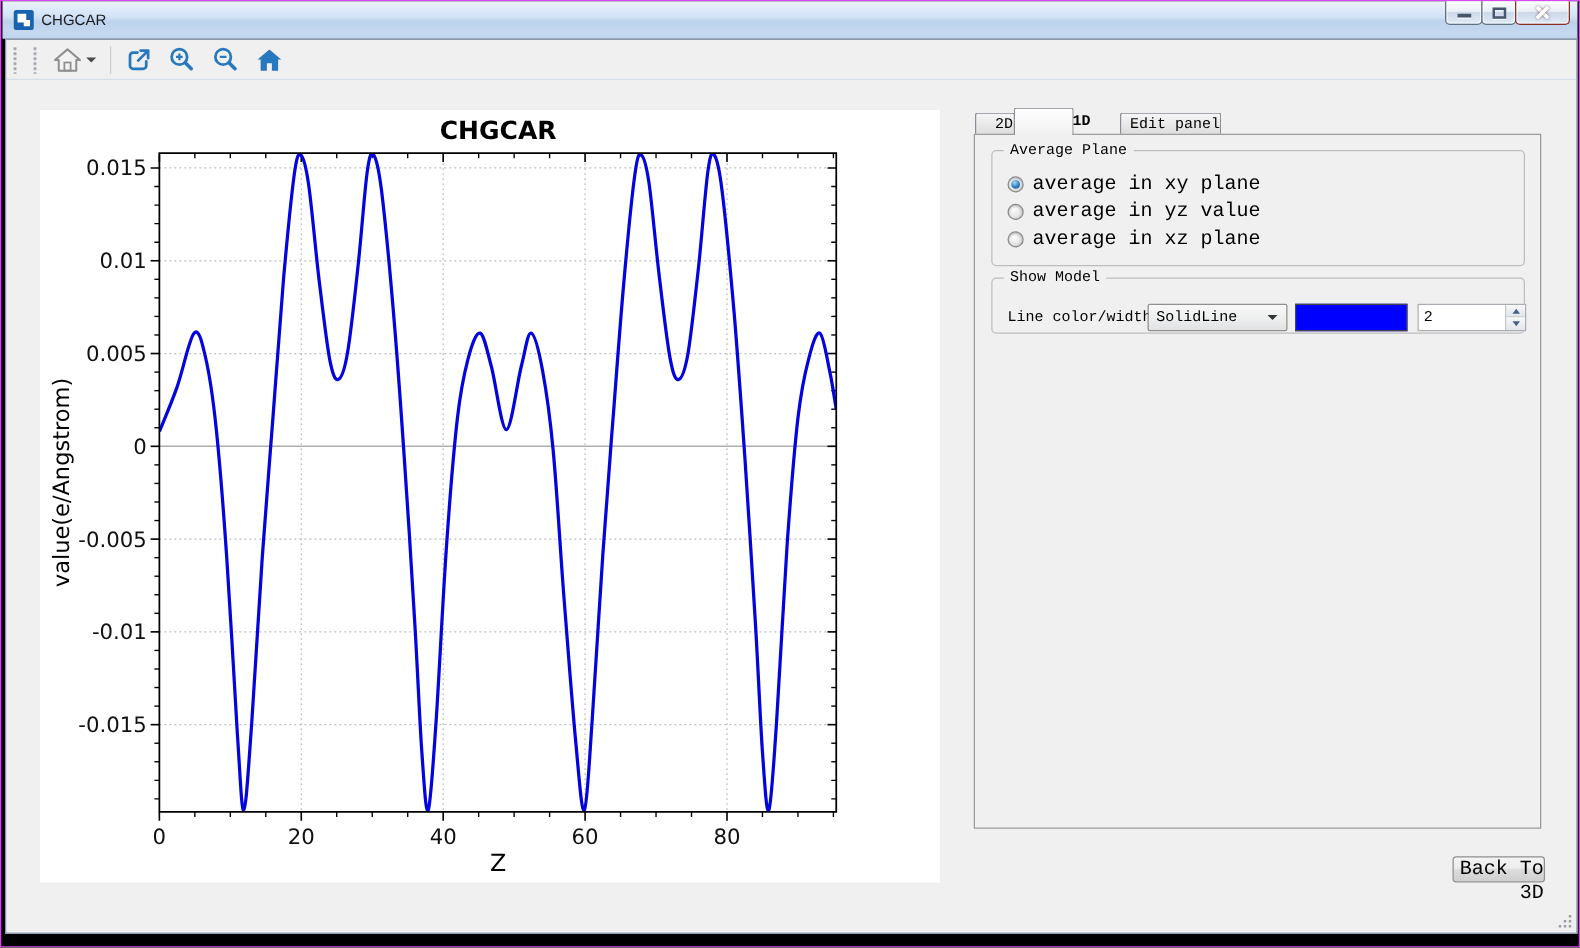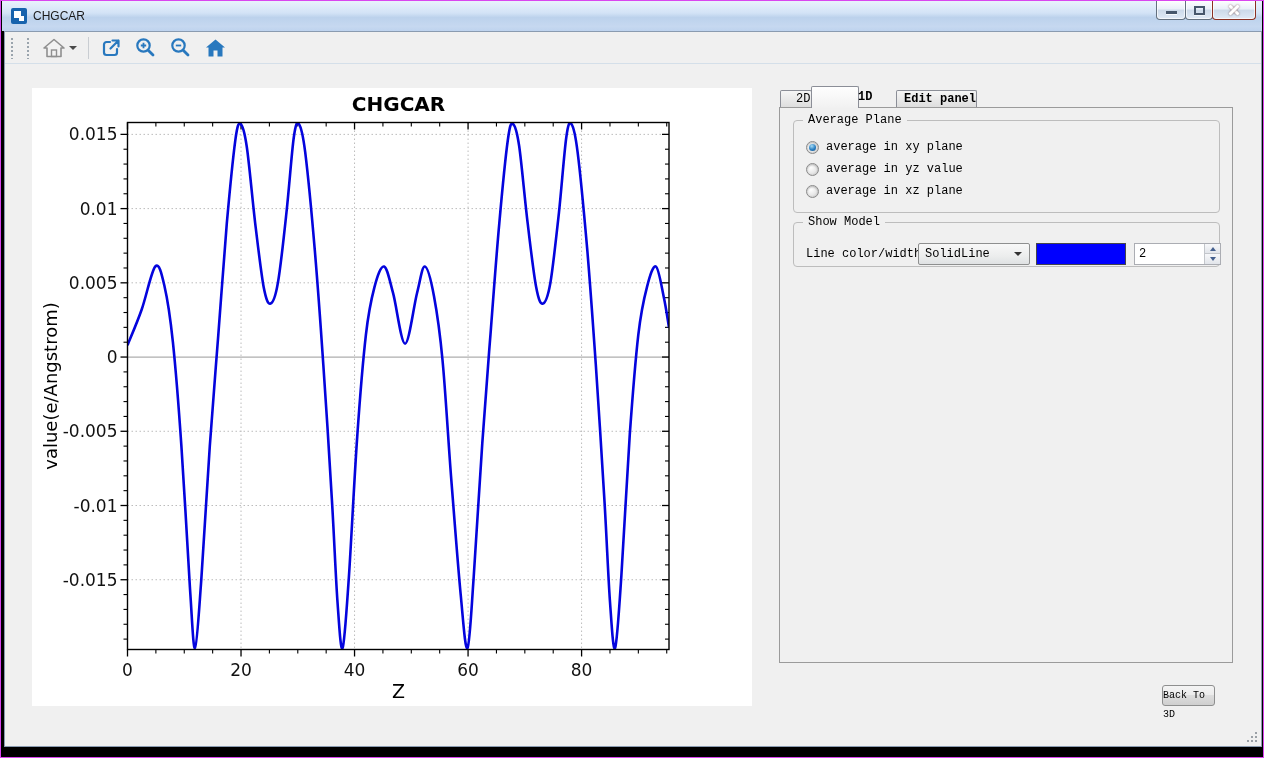--- a/index.html
+++ b/index.html
@@ -75,41 +75,41 @@
     border:1px solid #9b9b9b; background:#f0f0f0; }
   .groupbox { position:absolute; border:1px solid #bdbdbd; border-radius:4px; }
   .gb-legend { position:absolute; top:-8px; left:9px; background:#f0f0f0; padding:0 5px;
     font-size:12px; color:#000; }
   .radio-row { position:absolute; left:12px; display:flex; align-items:center; height:16px; }
   .radio { width:13px; height:13px; border-radius:50%; border:1px solid #8a8a8a; position:relative;
     background:radial-gradient(circle at 35% 30%, #ffffff, #e8e8e8 55%, #c2c2c2);
     box-shadow:inset 0 1px 2px rgba(0,0,0,.25); }
   .radio.sel::after { content:""; position:absolute; left:2px; top:2px; width:7px; height:7px;
     border-radius:50%; background:radial-gradient(circle at 40% 30%, #a8dcf4, #2a7fc2 55%, #134f85); }
-  .radio-label { margin-left:7px; font-size:12px; color:#000; }
+  .radio-label { margin-left:7px; font-size:16px; color:#000; }
 
   .row-label { position:absolute; font-size:12px; color:#000; }
   .combo { position:absolute; width:112px; height:22px; border:1px solid #8e8f8f; border-radius:2px;
     background:linear-gradient(#f8f8f8, #eceded 60%, #dfe1e3); font-size:12px; }
   .combo-text { position:absolute; left:6px; top:3px; }
   .combo-arrow { position:absolute; right:7px; top:8px; width:0; height:0;
     border:4px solid transparent; border-top-color:#333; }
   .swatch { position:absolute; width:90px; height:22px; border:1px solid #46464b; }
   .spin { position:absolute; width:87px; height:22px; border:1px solid #abadb3; background:#fff; }
   .spin-val { position:absolute; left:4px; top:3px; width:60px; border:none; outline:none;
     font-family:"Liberation Mono", monospace; font-size:12px; background:transparent; }
   .spin-btn { position:absolute; right:0; width:16px; height:10px; border-left:1px solid #c3c6cb;
     background:linear-gradient(#f7f8fa, #e2e5ea); display:flex; align-items:center; justify-content:center; }
   .spin-btn.up { top:0; border-bottom:1px solid #c3c6cb; }
   .spin-btn.down { bottom:0; }
   .tri-up { width:0; height:0; border:3px solid transparent; border-bottom:4px solid #45608e; margin-top:-3px;}
   .tri-down { width:0; height:0; border:3px solid transparent; border-top:4px solid #45608e; margin-bottom:-3px;}
 
-  .back-btn { position:absolute; left:1157px; top:653px; width:53px; height:21px;
-    border:1px solid #8e8f8f; border-radius:3px; font-size:10px; text-align:left; line-height:19px;
+  .back-btn { position:absolute; left:1157px; top:653px; width:74px; height:21px;
+    border:1px solid #8e8f8f; border-radius:3px; font-size:16px; text-align:right; line-height:19px;
     background:linear-gradient(#f4f4f4, #ececec 45%, #dddddd 50%, #cfcfcf); color:#000; }
 
   .resize-grip { position:absolute; right:4px; bottom:2px; width:12px; height:12px; }
   .resize-grip i { position:absolute; width:2px; height:2px; background:#9aa0a6;
     box-shadow:-4px 4px 0 #9aa0a6, -8px 8px 0 #9aa0a6, 0 4px 0 #9aa0a6, -4px 8px 0 #9aa0a6, 0 8px 0 #9aa0a6;
     right:0; top:0; }
 </style>
 </head>
 <body>
 
@@ -317,21 +317,21 @@
           <path d="M95.5,257.2C97.9,251.2,105.1,234.7,109.7,221.5C114.3,208.4,119.5,182.5,123.3,178.5C127.1,174.5,129.5,185.2,132.4,197.8C135.3,210.4,138.1,227.5,140.9,254.2C143.7,280.9,146.6,317.3,149.4,358.1C152.3,398.9,155.7,465.5,157.9,499.2C160.2,532.8,161.2,561.3,163.0,560.0C164.9,558.8,166.8,525.4,169.3,491.7C171.7,458.1,175.0,398.9,177.8,358.1C180.6,317.3,183.5,283.9,186.3,246.8C189.2,209.7,192.0,167.9,194.8,135.4C197.7,103.0,201.1,68.9,203.3,52.3C205.6,35.7,206.6,35.0,208.5,36.0C210.3,37.0,212.2,41.7,214.7,58.3C217.2,74.8,220.4,111.9,223.2,135.4C226.1,159.0,229.2,185.9,231.7,199.3C234.3,212.6,236.2,216.4,238.5,215.6C240.9,214.9,243.3,209.9,245.9,194.8C248.6,179.7,251.8,149.3,254.4,125.1C257.1,100.8,259.7,64.2,261.8,49.3C263.9,34.5,265.0,33.5,266.9,36.0C268.8,38.5,270.5,43.2,273.2,64.2C275.8,85.2,279.8,126.8,282.8,162.2C285.8,197.5,288.5,235.2,291.3,276.5C294.2,317.8,297.5,370.5,299.8,410.1C302.2,449.7,303.7,489.0,305.5,514.0C307.3,539.0,308.7,564.2,310.6,560.0C312.5,555.8,314.4,524.4,316.9,488.8C319.3,453.1,322.5,386.6,325.4,346.2C328.2,305.9,331.1,271.3,333.9,246.8C336.7,222.3,339.4,210.7,342.4,199.3C345.4,187.9,348.9,177.5,352.1,178.5C355.2,179.5,357.6,192.4,361.1,205.2C364.6,218.1,369.1,255.7,373.1,255.7C377.0,255.7,381.7,218.1,385.0,205.2C388.3,192.4,390.1,178.0,392.9,178.5C395.8,179.0,399.1,192.6,402.0,208.2C404.9,223.8,407.7,242.1,410.5,272.0C413.4,302.0,416.0,348.7,419.0,387.8C422.1,426.9,425.9,477.9,428.7,506.6C431.4,535.3,433.3,563.0,435.5,560.0C437.7,557.0,439.3,522.9,441.7,488.8C444.2,454.6,447.4,396.2,450.3,355.2C453.1,314.1,455.9,278.9,458.8,242.3C461.6,205.7,464.4,167.1,467.3,135.4C470.1,103.8,473.5,68.9,475.8,52.3C478.1,35.7,479.0,35.0,480.9,36.0C482.8,37.0,484.7,41.7,487.2,58.3C489.6,74.8,492.8,111.9,495.7,135.4C498.5,159.0,501.6,185.9,504.2,199.3C506.7,212.6,508.6,216.4,511.0,215.6C513.4,214.9,515.7,209.9,518.4,194.8C521.0,179.7,524.2,149.3,526.9,125.1C529.5,100.8,532.2,64.2,534.3,49.3C536.3,34.5,537.5,33.5,539.4,36.0C541.3,38.5,543.0,43.2,545.6,64.2C548.3,85.2,552.2,126.8,555.3,162.2C558.3,197.5,560.9,235.2,563.8,276.5C566.6,317.8,569.9,370.5,572.3,410.1C574.7,449.7,576.2,489.0,578.0,514.0C579.8,539.0,581.2,564.2,583.1,560.0C585.0,555.8,586.9,524.4,589.3,488.8C591.8,453.1,595.0,386.6,597.8,346.2C600.7,305.9,603.5,271.3,606.3,246.8C609.2,222.3,611.9,210.7,614.9,199.3C617.8,187.9,621.1,176.8,623.9,178.5C626.8,180.2,629.7,199.5,631.9,209.7C634.1,219.8,636.1,234.4,637.0,239.4" fill="none" stroke="#0404dd" stroke-width="2.6" stroke-linejoin="round" clip-path="url(#axclip)"></path>
           <rect x="95.5" y="34.5" width="541.5" height="527" fill="none" stroke="#000" stroke-width="1.4"></rect>
         </svg>
       <div class="fig-title">CHGCAR</div>
       <div class="fig-ylabel">value(e/Angstrom)</div>
       <div class="fig-xlabel">Z</div>
     </div>
 
     <div class="tab mono" style="left:774.5px; width:32px;">2D</div>
     <div class="tab mono active" style="left:806px; width:40px;padding-left:46px;">1D</div>
-    <div class="tab mono" style="left:891px; width:81px;font-weight:bold;">Edit panel</div>
+    <div class="tab mono" style="left:891px; width:81px;">Edit panel</div>
 
     <div class="pane">
 
       <div class="groupbox" style="left:13px; top:12px; width:427px; height:93px;text-decoration:underline;">
         <div class="gb-legend mono">Average Plane</div>
         <div class="radio-row" style="top:18px;">
           <span class="radio sel"></span>
           <span class="radio-label mono">average in xy plane</span>
         </div>
         <div class="radio-row" style="top:40px;">

